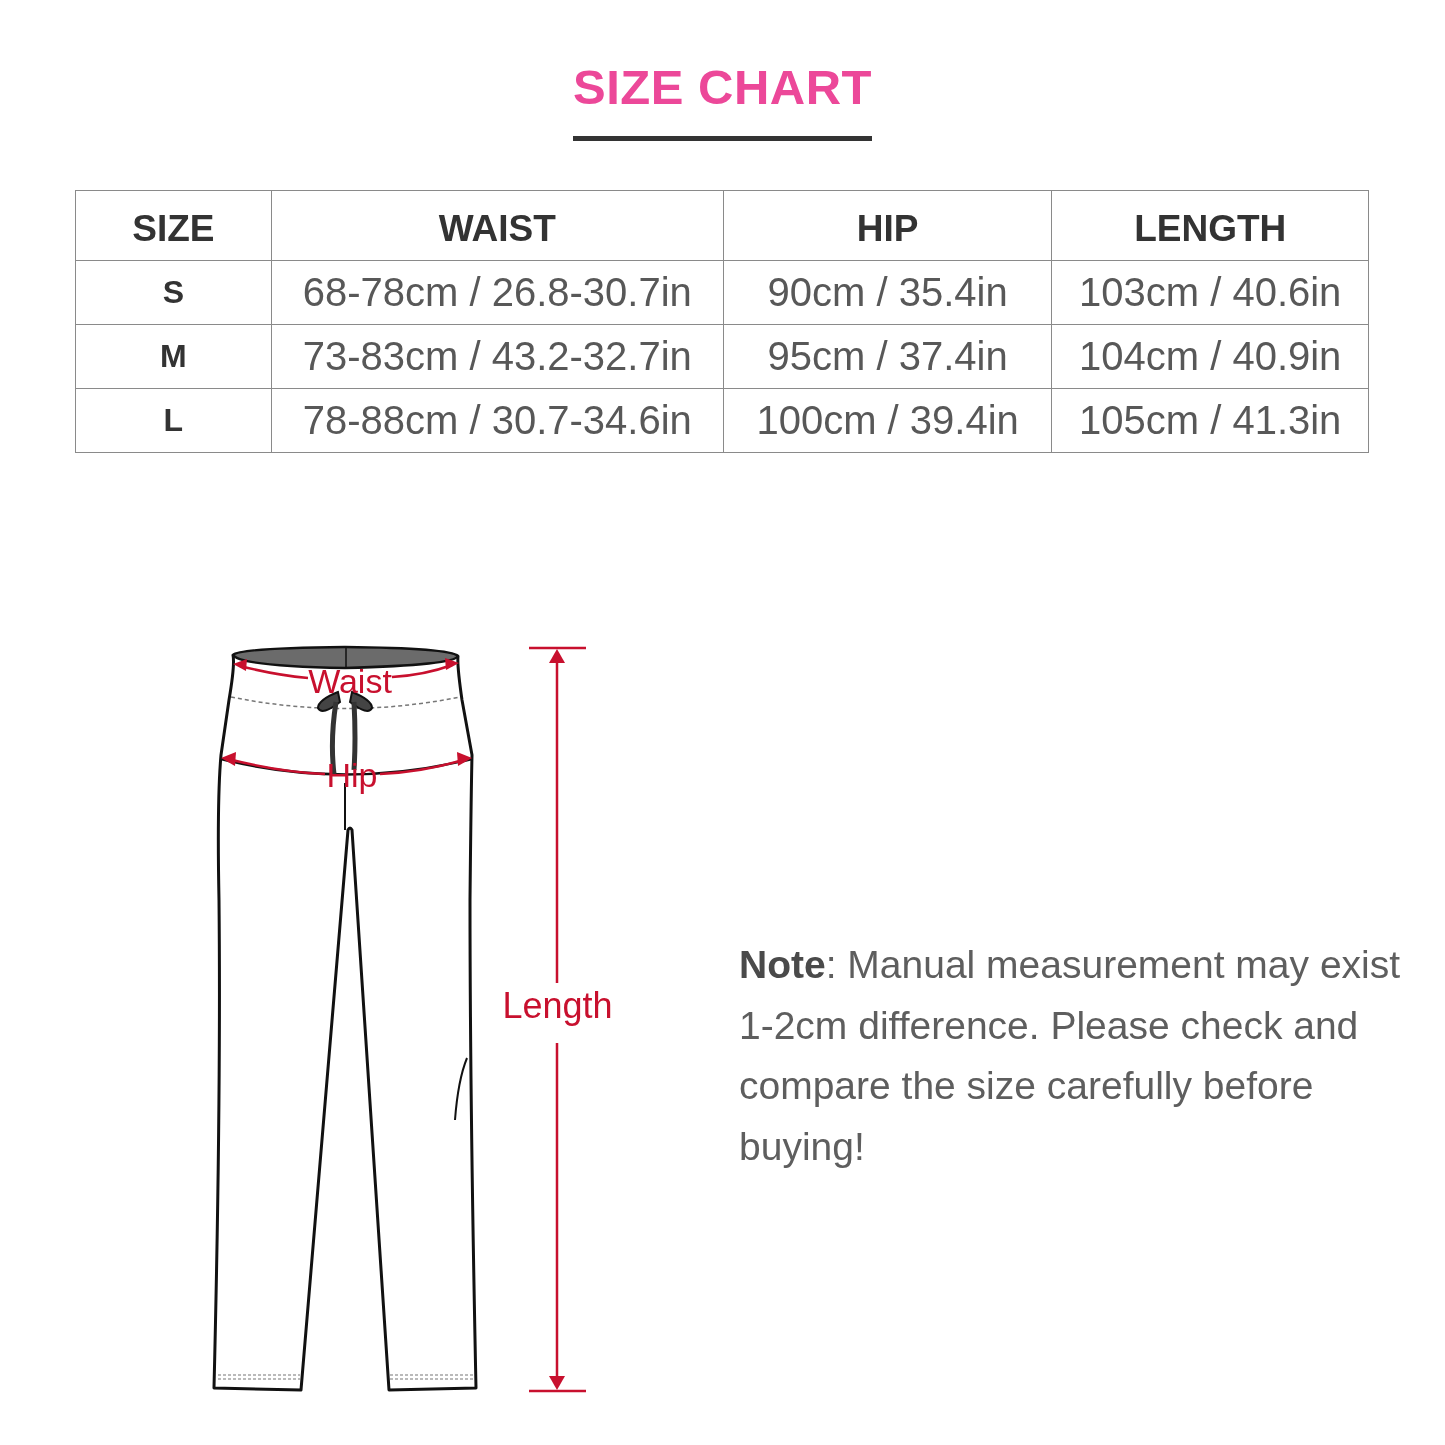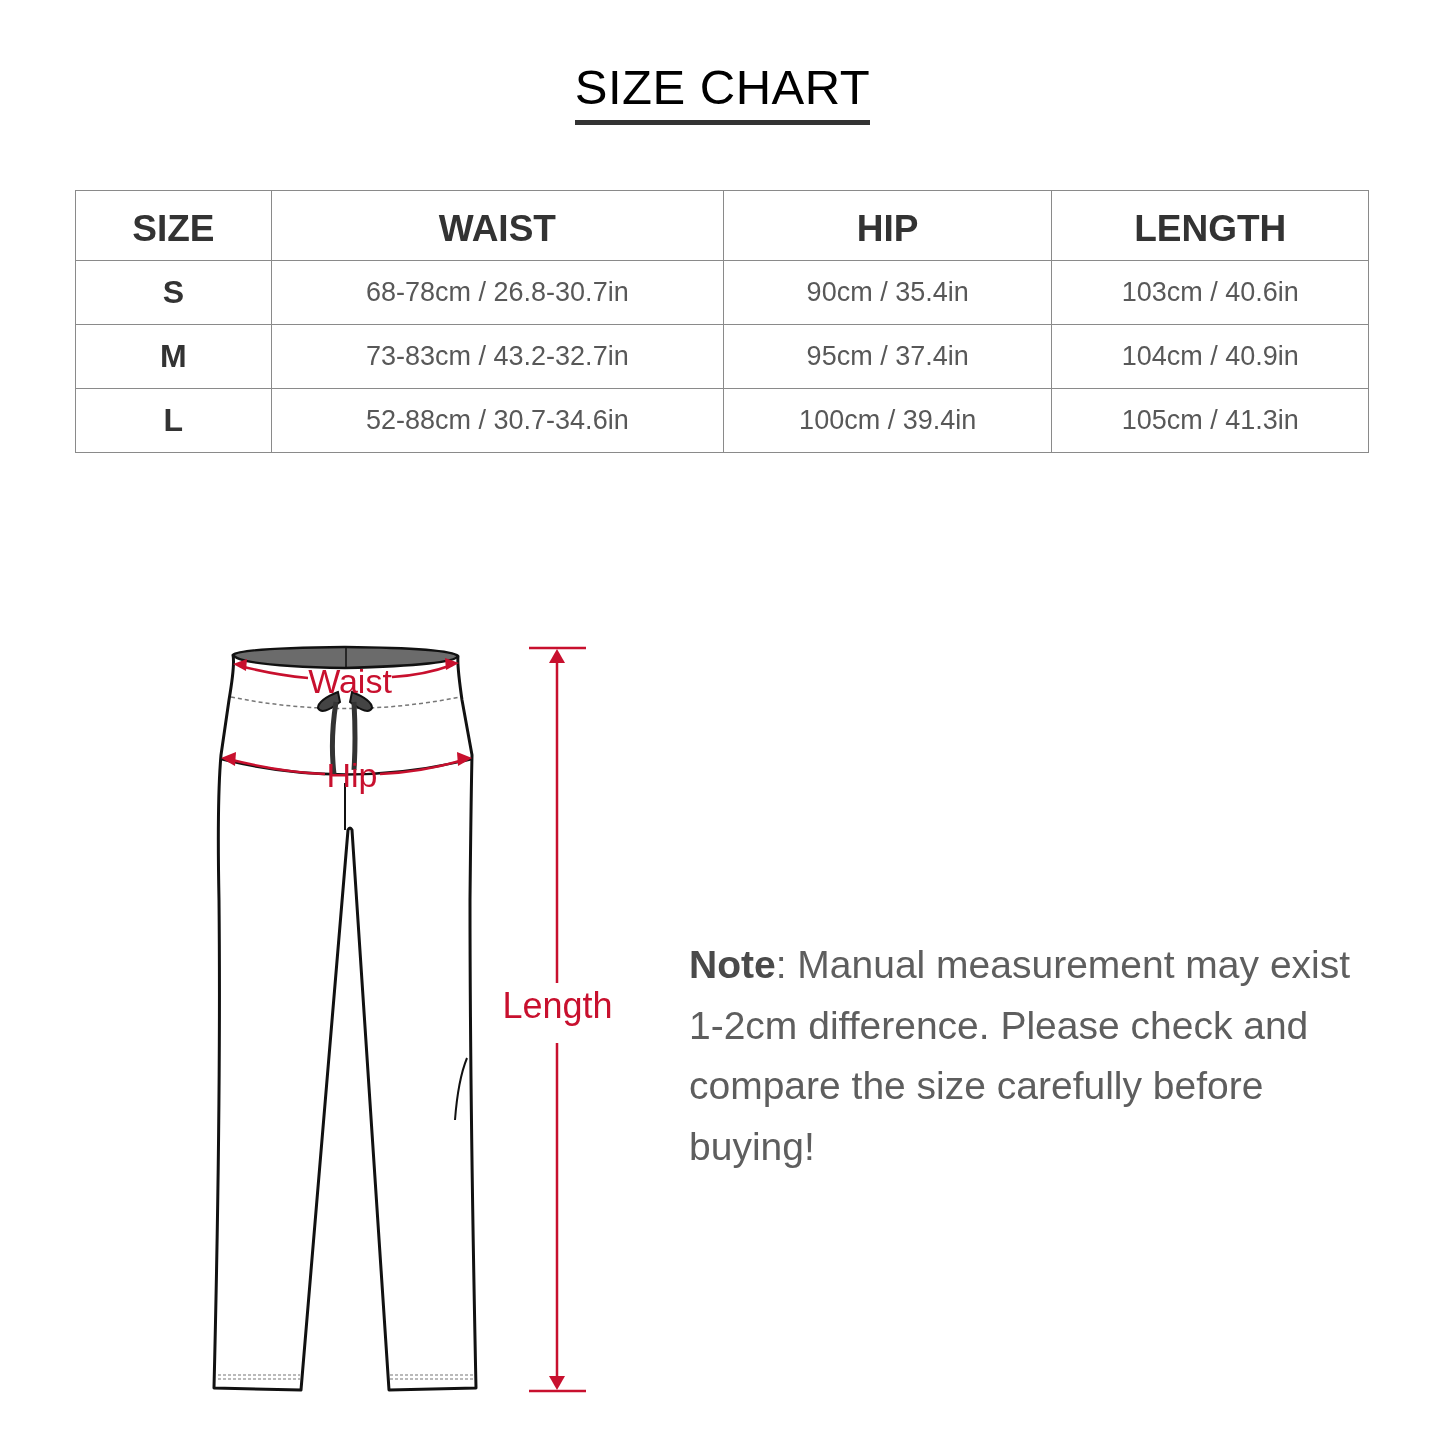--- a/index.html
+++ b/index.html
@@ -1,35 +1,35 @@
 <!DOCTYPE html>
 <html><head>
 <meta charset="utf-8">
 <style>
   html, body { margin:0; padding:0; background:#ffffff; }
   body { width:1445px; height:1445px; position:relative; overflow:hidden;
          font-family:"Liberation Sans", sans-serif; color:#3a3a3a; }
   .title { position:absolute; left:0; width:1445px; top:58px; text-align:center; }
-  .title span { display:inline-block; font-weight:normal; font-size:49px; color:#000000;
-                letter-spacing:0.5px; padding-bottom:4px; border-bottom:5px solid #333333; line-height:58px; }
+  .title span { display:inline-block; font-weight:bold; font-size:49px; color:#ec4899;
+                letter-spacing:0.5px; padding-bottom:20px; border-bottom:5px solid #333333; line-height:58px; }
   table.size { position:absolute; left:75px; top:190px; border-collapse:collapse;
                width:1294px; }
   table.size th, table.size td { border:1.5px solid #8a8a8a; text-align:center; padding:0; }
   table.size th { height:63px; font-size:37px; font-weight:bold; color:#333; padding-top:6px; }
-  table.size td { height:63px; font-size:27px; color:#585858; }
+  table.size td { height:63px; font-size:40px; color:#585858; }
   table.size td.sz { font-weight:bold; color:#333; font-size:32px; }
   .col0 { width:195px; } .col1 { width:452px; } .col2 { width:328px; } .col3 { width:316px; }
   .diagram { position:absolute; left:0; top:0; width:1445px; height:1445px; pointer-events:none; }
   .len-label { position:absolute; left:500px; top:985px; width:115px; text-align:center;
                font-size:36px; color:#c8102e; font-family:"Liberation Sans", sans-serif; }
   .waist-label { position:absolute; left:300px; top:662px; width:100px; text-align:center;
                  font-size:34px; color:#c8102e; }
   .hip-label { position:absolute; left:312px; top:756px; width:80px; text-align:center;
                font-size:34px; color:#c8102e; }
-  .note { position:absolute; left:689px; top:935px; width:680px; font-size:39px; line-height:60.5px;
+  .note { position:absolute; left:739px; top:935px; width:680px; font-size:39px; line-height:60.5px;
           color:#5e5e5e; }
   .note b { color:#4a4a4a; }
 </style>
 </head>
 <body>
 
 <div class="title">
   <span>SIZE CHART</span>
 </div>
 
@@ -50,21 +50,21 @@
       <td>103cm / 40.6in</td>
     </tr>
     <tr>
       <td class="sz">M</td>
       <td>73-83cm / 43.2-32.7in</td>
       <td>95cm / 37.4in</td>
       <td>104cm / 40.9in</td>
     </tr>
     <tr>
       <td class="sz">L</td>
-      <td>52-88cm / 30.7-34.6in</td>
+      <td>78-88cm / 30.7-34.6in</td>
       <td>100cm / 39.4in</td>
       <td>105cm / 41.3in</td>
     </tr>
   </tbody>
 </table>
 
 <svg class="diagram" viewBox="0 0 1445 1445" xmlns="http://www.w3.org/2000/svg">
 
   <path d="M233 655 Q240 648 345 647 Q450 648 458 656 Q455 665 345 668 Q240 666 233 655 Z" fill="#6b6b6b" stroke="#111" stroke-width="2.5"></path>
   <line x1="346" y1="648" x2="346" y2="667" stroke="#111" stroke-width="1.5"></line>

